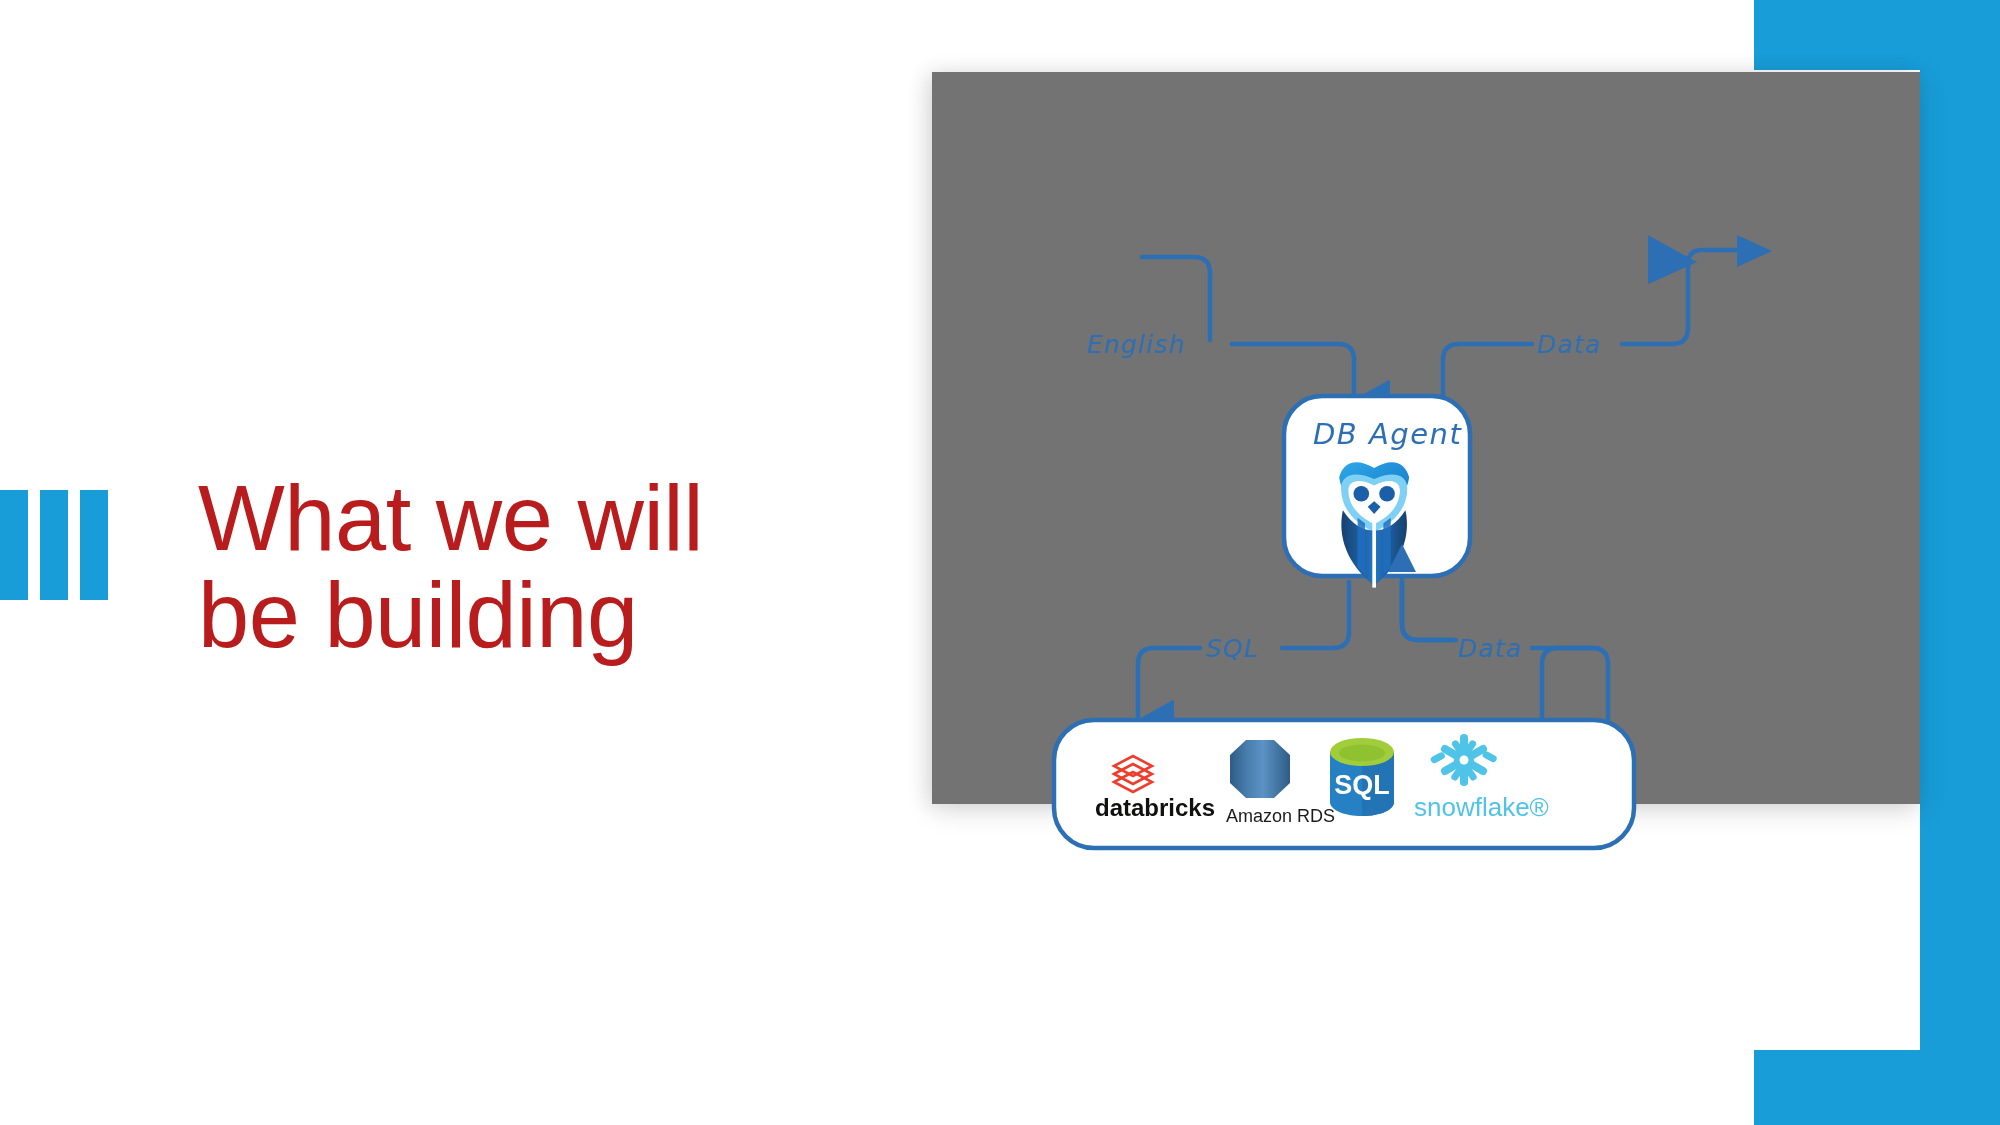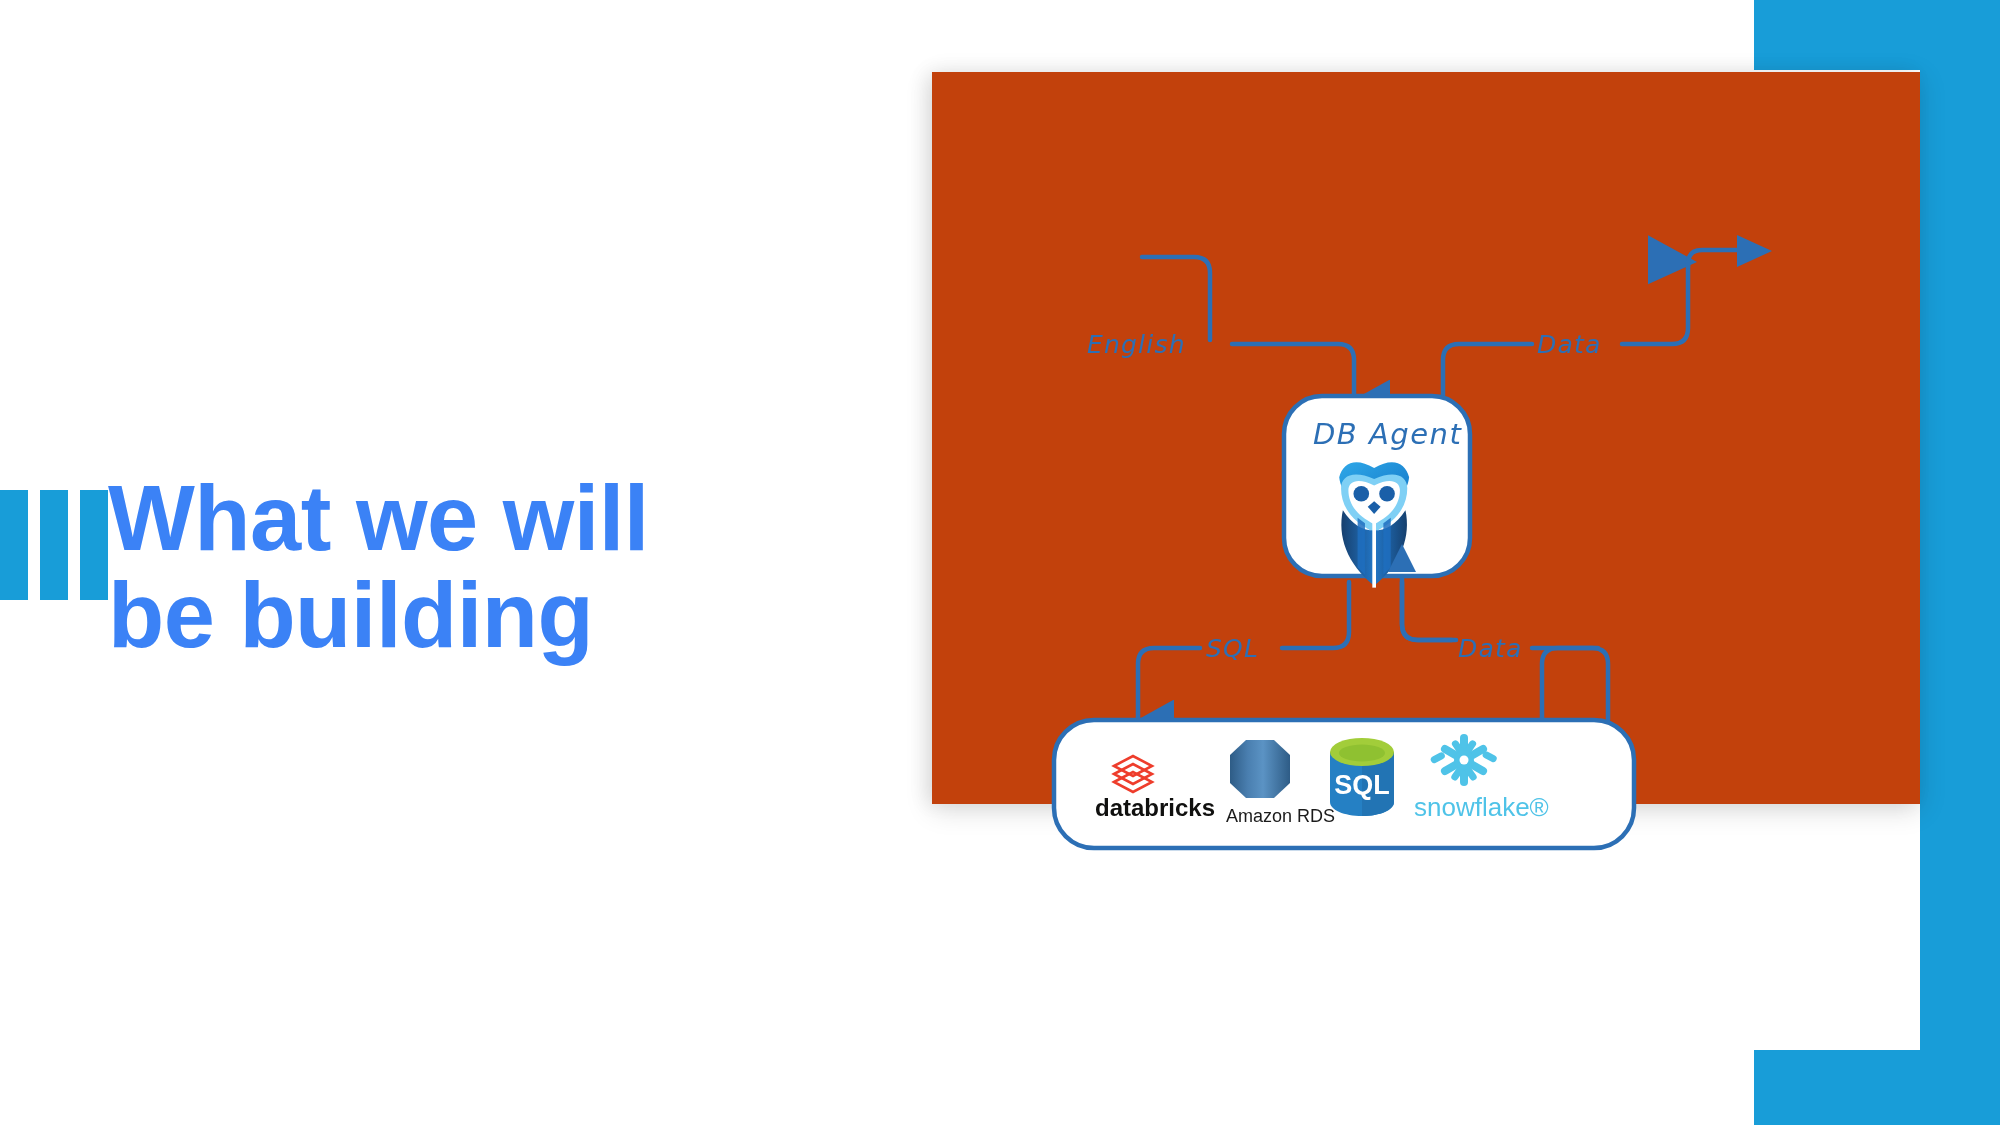--- a/index.html
+++ b/index.html
@@ -49,37 +49,38 @@
     margin-top: 20px;
     margin-left: 0px;
     flex: 0 0 auto;
   }
   .bar {
     width: 28px;
     height: 110px;
     background: #189DD8;
   }
   #page-title {
+    margin-left: 90px;
     font-size: 92px;
     line-height: 1.05;
-    color: #3b82f6;
-    font-weight: 700;
+    color: #b91c1c;
+    font-weight: 400;
     letter-spacing: -0.5px;
     white-space: pre-line;
     font-family: "Liberation Sans", sans-serif;
   }
 
   
   #diagram-card {
     position: absolute;
     left: 932px;
     top: 72px;
     width: 988px;
     height: 732px;
-    background: #c2410c;
+    background: #737373;
     box-shadow: 0 6px 26px rgba(0,0,0,0.14), -6px 0 18px rgba(0,0,0,0.07);
   }
   #diagram-svg {
     position: absolute;
     left: 0;
     top: 0;
     width: 988px;
     height: 978px;
   }
 

